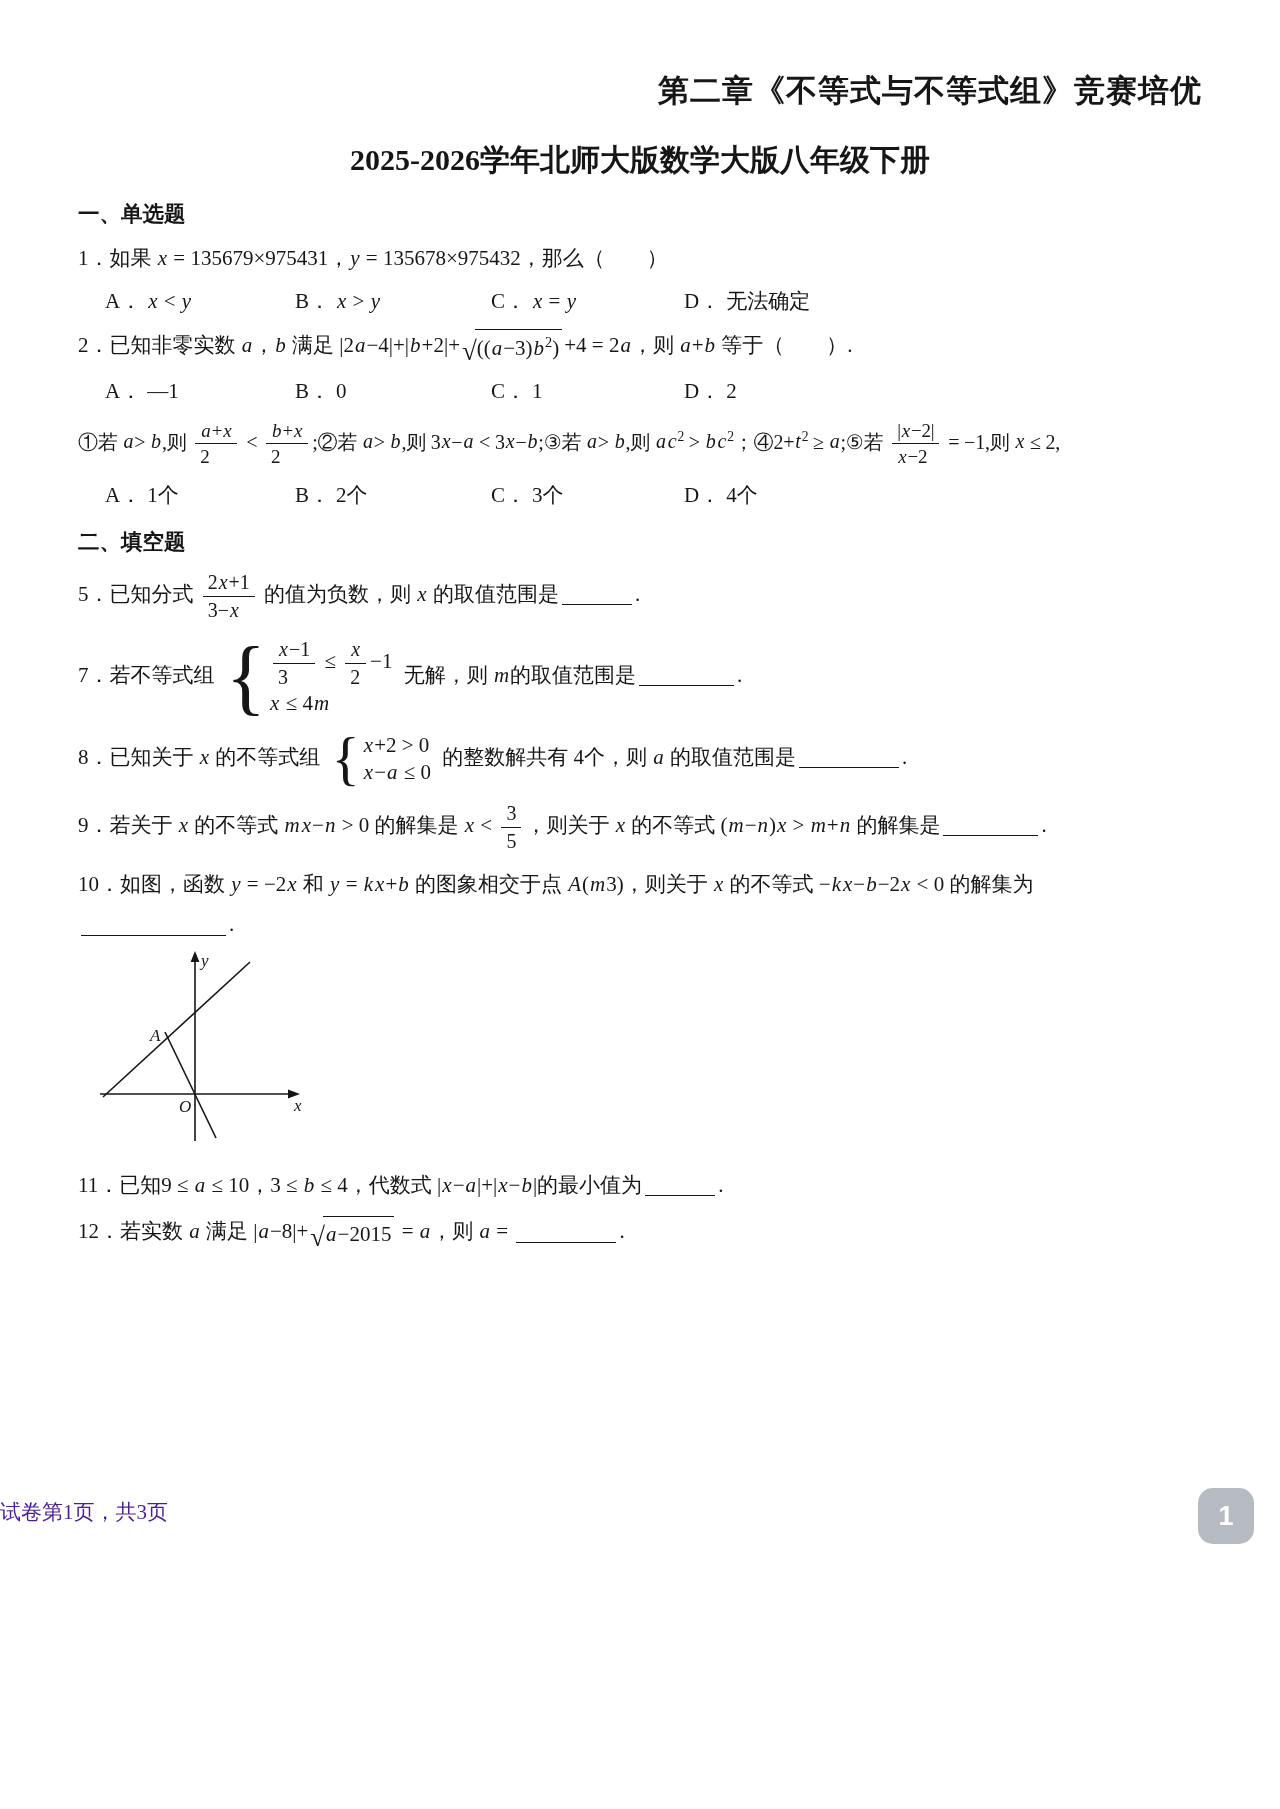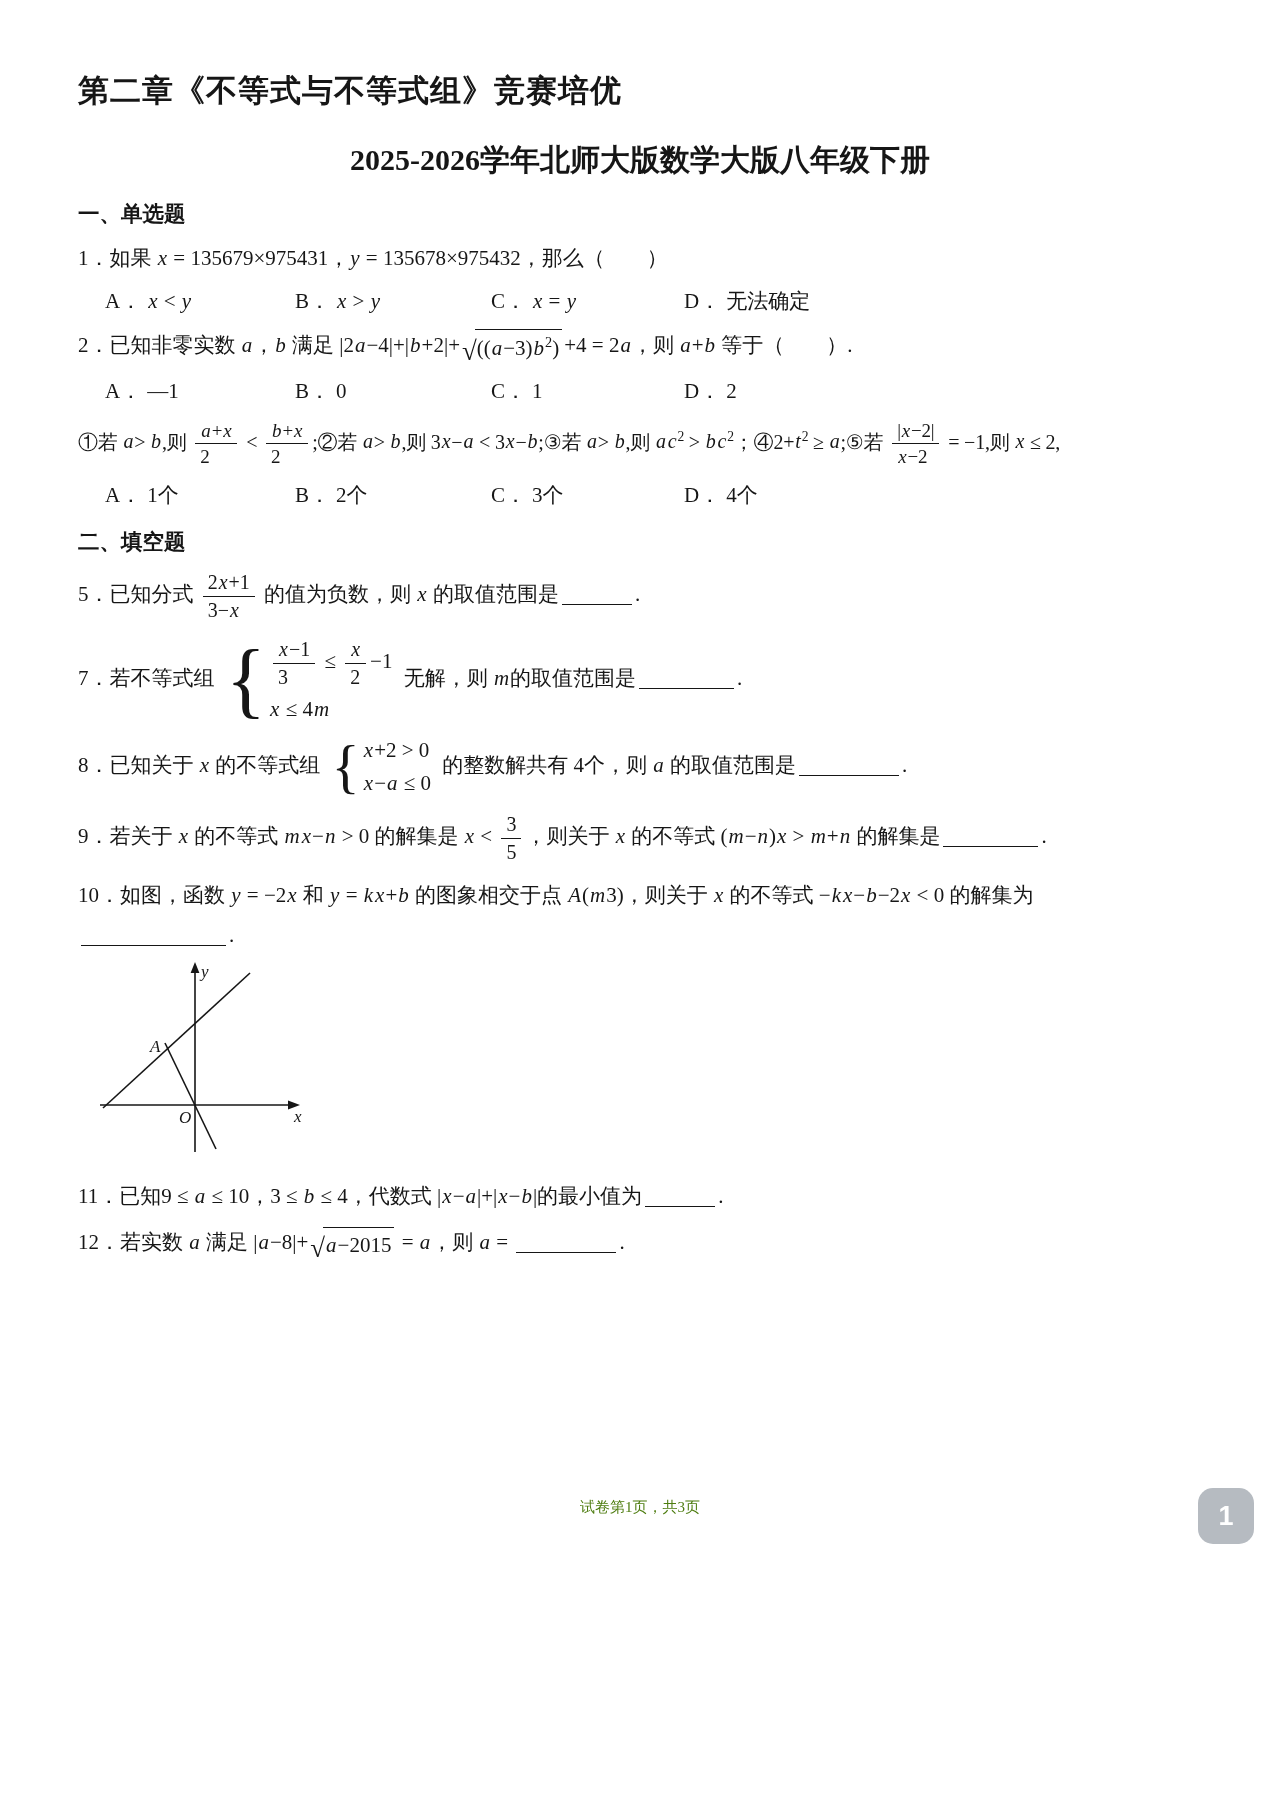--- a/index.html
+++ b/index.html
@@ -2,44 +2,44 @@
 <html><head>
 <meta charset="utf-8">
 <style>
   * { box-sizing: border-box; }
   html, body { margin: 0; padding: 0; }
   body {
     width: 1280px; height: 1809px; background: #ffffff; color: #161616;
     font-family: "Liberation Serif", serif; font-size: 21px;
   }
   .page { position: relative; width: 1280px; height: 1809px; overflow: hidden; padding: 56px 78px 0; }
-  .title { text-align: left; font-size: 31px; font-weight: bold; margin: 14px 0 0; letter-spacing: 1px; }
+  .title { text-align: right; font-size: 31px; font-weight: bold; margin: 14px 0 0; letter-spacing: 1px; }
   .subtitle { text-align: center; font-size: 30px; font-weight: bold; margin: 28px 0 14px; }
   .section { font-weight: bold; font-size: 21.5px; margin: 18px 0 10px; font-family: Liberation Sans, sans-serif; }
   .question { margin: 14px 0; }
   .qline { line-height: 1.55; margin: 8px 0; }
   .qline.tight { font-size: 20px; white-space: nowrap; letter-spacing: -0.2px; }
   .options { display: grid; grid-template-columns: 190px 196px 193px 1fr; padding-left: 27px; margin: 12px 0 6px; }
   .option { white-space: nowrap; }
   .option .olab { margin-right: 6px; }
   .mi { font-style: italic; padding: 0 1px; font-family: "Liberation Serif", serif; }
   sup { font-size: 0.68em; }
   .frac { display: inline-flex; flex-direction: column; vertical-align: middle; margin: 0 4px; line-height: 1.25; font-size: 0.95em; }
   .frac .num { border-bottom: 1.5px solid currentColor; padding: 0 5px 1px; white-space: nowrap; }
   .frac .den { padding: 1px 5px 0; white-space: nowrap; }
   .sqrt { display: inline-flex; align-items: stretch; vertical-align: middle; margin: 0 2px; }
   .sqrt .rad { display: flex; align-items: flex-end; font-size: 1.28em; line-height: 1; margin-right: -2px; font-style: normal; }
   .sqrt .rc { border-top: 1.5px solid currentColor; padding: 1px 3px 0 2px; white-space: nowrap; }
   .cases { display: inline-flex; align-items: center; vertical-align: middle; margin: 0 6px; }
   .cases .brace { line-height: 0.95; align-self: center; margin-right: 3px; font-weight: 400; }
-  .cases .crows { display: inline-flex; flex-direction: column; gap: 6px; text-align: left; }
+  .cases .crows { display: inline-flex; flex-direction: column; text-align: left; }
   .cases .crow { line-height: 1.3; white-space: nowrap; }
   .blank { display: inline-block; border-bottom: 1.6px solid #161616; height: 1.05em; vertical-align: -0.2em; margin: 0 3px; }
   .graph-wrap { margin: 8px 0 2px 10px; }
-  .footer { position: absolute; left: 0; top: 1498px; width: 100%; text-align: center; font-size: 15px; color: #4d7c0f; }
+  .footer { position: absolute; left: 0; top: 1498px; width: 100%; text-align: left; font-size: 21px; color: #4c1d95; }
   .page-badge {
     position: absolute; right: 26px; top: 1488px; width: 56px; height: 56px;
     background: #b6bbc1; border-radius: 15px; color: #ffffff;
     font-family: "Liberation Sans", sans-serif; font-size: 27px; font-weight: bold;
     display: flex; align-items: center; justify-content: center;
   }
 </style>
 </head>
 <body>
 

